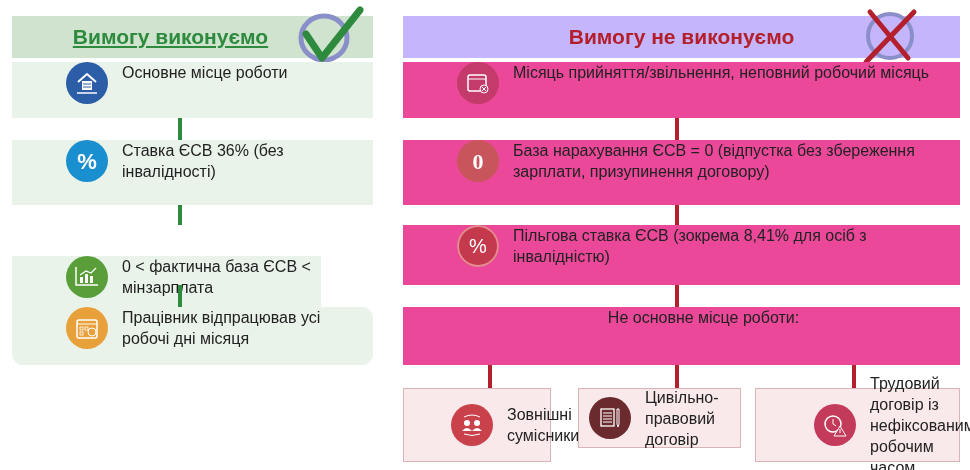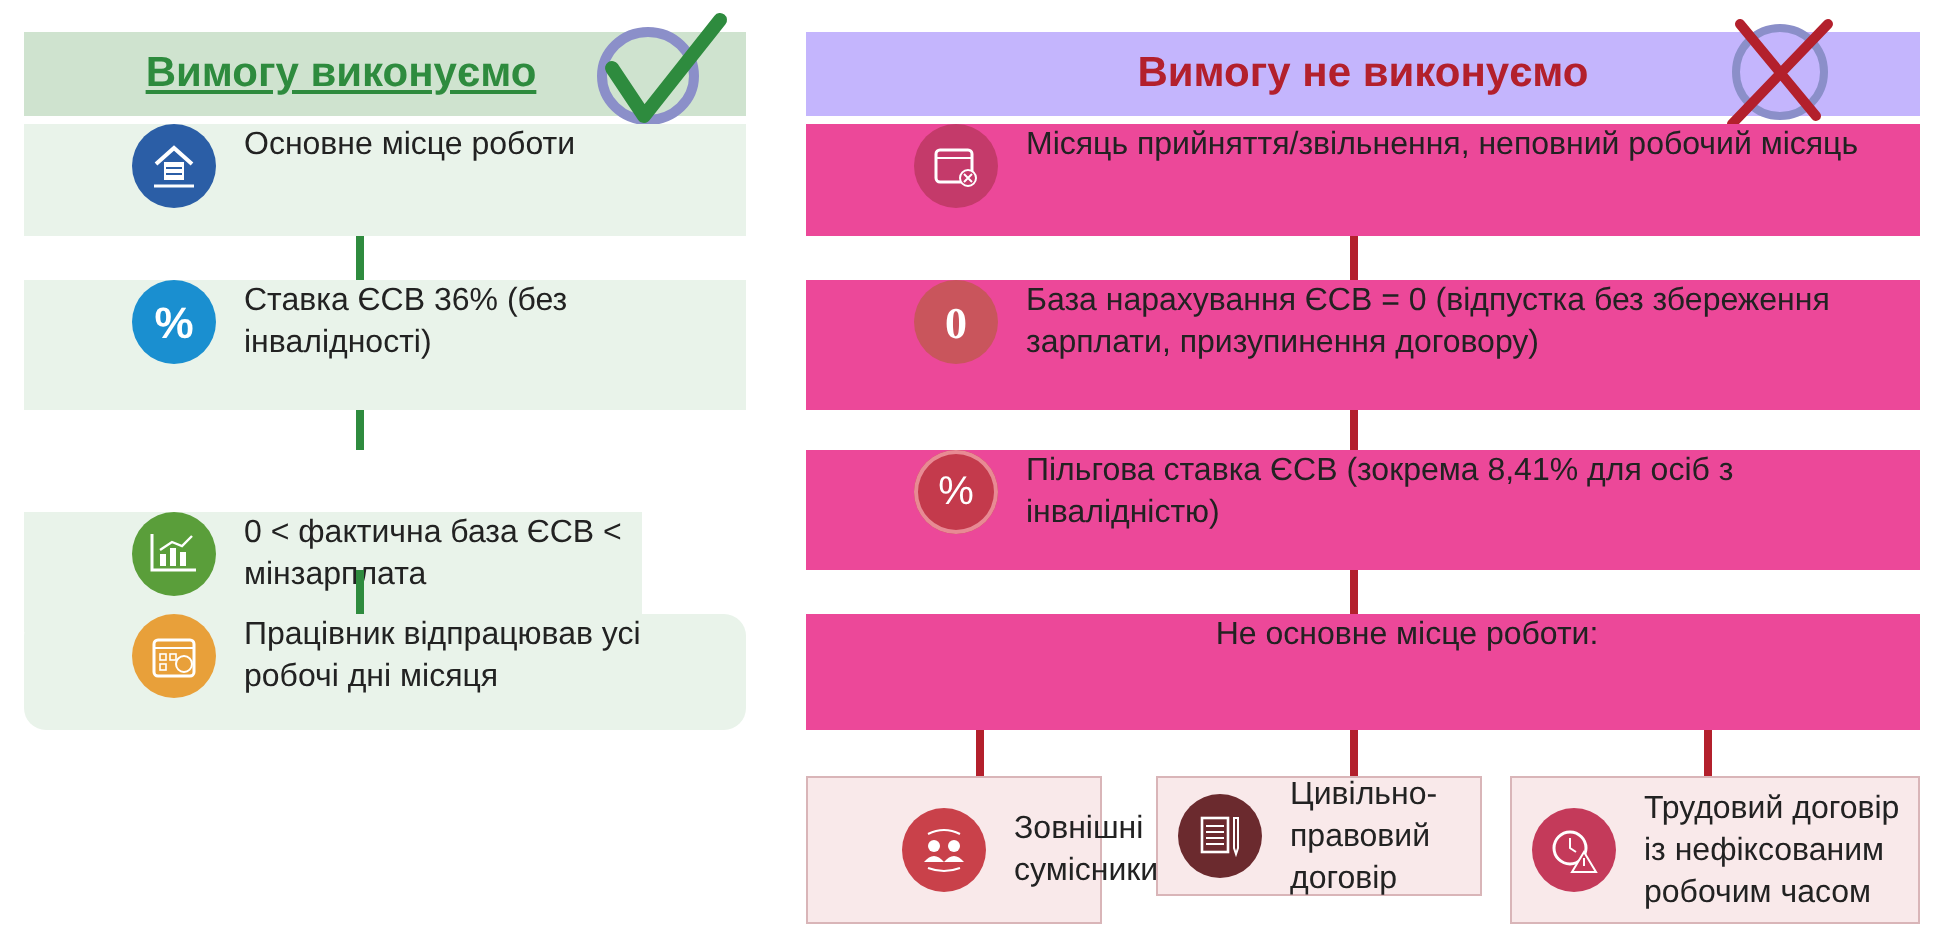--- a/index.html
+++ b/index.html
@@ -143,21 +143,21 @@
         <line x1="5" y1="7" x2="14" y2="7" stroke="#fff"></line>
         <line x1="5" y1="10" x2="14" y2="10" stroke="#fff"></line>
         <line x1="5" y1="13" x2="14" y2="13" stroke="#fff"></line>
         <line x1="5" y1="16" x2="14" y2="16" stroke="#fff"></line>
         <path d="M19 3 V18 L20 21 L21 18 V3Z" fill="none" stroke="#fff"></path>
       </svg>
   </div>
   <span style="width:80px;">Цивільно-правовий договір</span>
 </div>
 
-<div class="abs sub" style="left:755px;top:388px;width:205px;height:74px;">
+<div class="abs sub" style="left:755px;top:388px;width:205px;height:74px;padding-left:48px;">
   <div class="icon" style="background:#c43a5a;">
     <svg width="26" height="26" viewBox="0 0 26 26">
         <circle cx="11" cy="12" r="8" fill="none" stroke="#fff" stroke-width="1.5"></circle>
         <path d="M11 7 V12 L14 14" fill="none" stroke="#fff"></path>
         <path d="M18 14 L24 24 H12Z" fill="#c43a5a" stroke="#fff"></path>
         <line x1="18" y1="17" x2="18" y2="21" stroke="#fff"></line>
       </svg>
   </div>
   <span style="width:130px;">Трудовий договір із нефіксованим робочим часом</span>
 </div>

